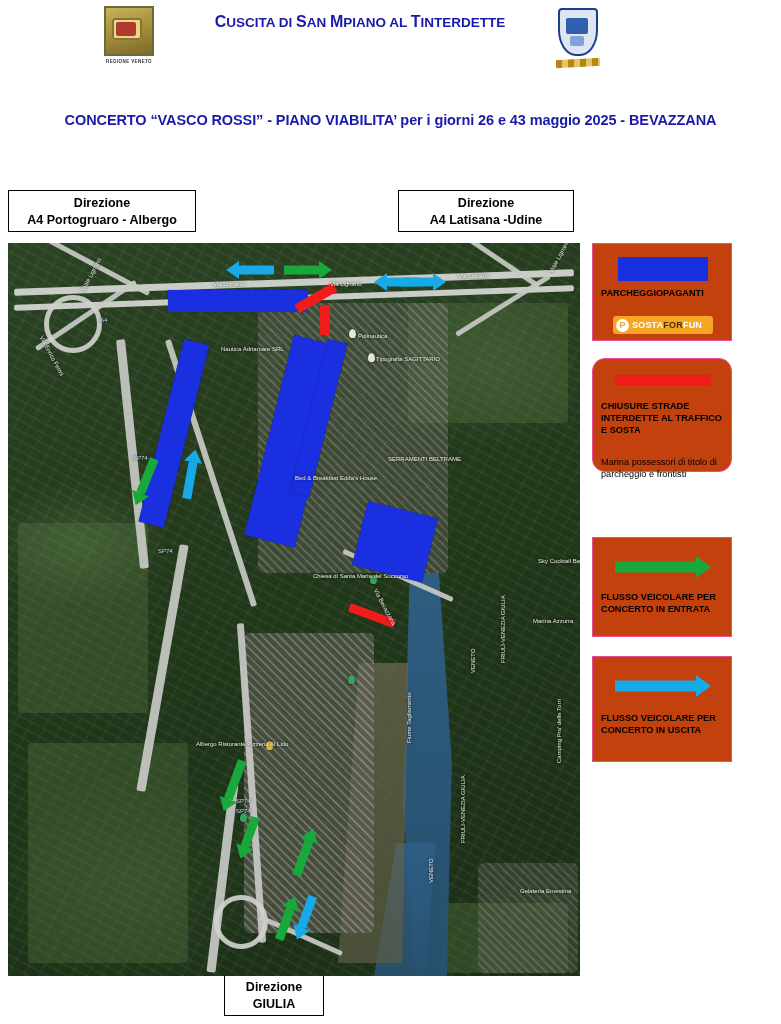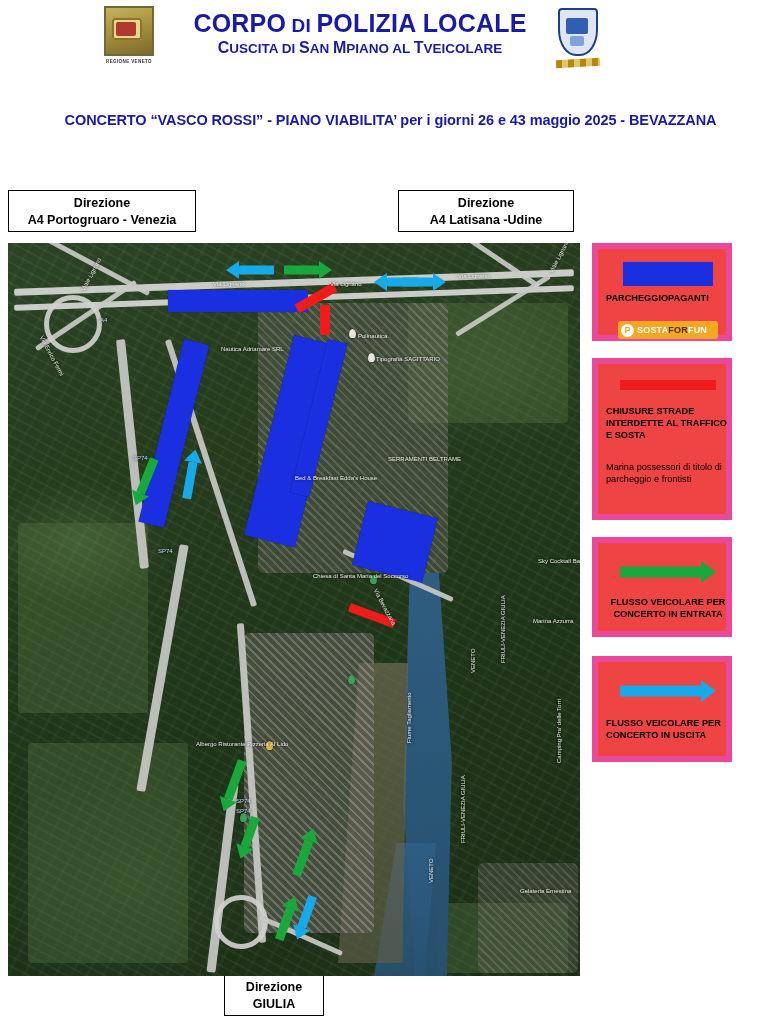--- a/index.html
+++ b/index.html
@@ -258,26 +258,26 @@
   .arrow.cyan .head { border-left: 13px solid #17a9e8; }
   .arrow.flip .head {
     left: 0; right: auto;
     border-left: none;
   }
   .arrow.cyan.flip .head { border-right: 13px solid #17a9e8; }
 
   
   .legend-box {
     position: absolute;
-    border: 6px solid #ec4899;
-    background: #ef4444;
+    border: 1px solid #ec4899;
+    background: #c2410c;
     box-sizing: border-box;
   }
   #legend-parking { left: 592px; top: 243px; width: 140px; height: 98px; }
-  #legend-closure { left: 592px; top: 358px; width: 140px; height: 162px; }
+  #legend-closure { left: 592px; top: 358px; width: 140px; height: 114px; border-radius: 13px; }
   #legend-in      { left: 592px; top: 537px; width: 140px; height: 100px; }
   #legend-out     { left: 592px; top: 656px; width: 140px; height: 106px; }
 
   .legend-swatch-blue {
     position: absolute;
     left: 25px; top: 13px;
     width: 90px; height: 24px;
     background: #1a2fe0;
   }
   .legend-swatch-red {
@@ -333,39 +333,36 @@
 </head>
 <body>
 
 <div class="header">
   <div class="crest-left">
     <div class="shield"></div>
     <div class="caption">REGIONE VENETO</div>
   </div>
 
   <div class="title-block">
-    <div class="title-main">
-      <span>CORPO</span><span class="small"> DI </span><span>POLIZIA LOCALE</span>
-    </div>
     <div class="title-sub">
-      <span>C</span><span class="small">USCITA DI </span><span>S</span><span class="small">AN </span><span>M</span><span class="small">PIANO AL </span><span>T</span><span class="small">VEICOLARE</span>
+      <span>C</span><span class="small">USCITA DI </span><span>S</span><span class="small">AN </span><span>M</span><span class="small">PIANO AL </span><span>T</span><span class="small">INTERDETTE</span>
     </div>
   </div>
 
   <div class="crest-right">
     <div class="shield2"></div>
     <div class="ribbon"></div>
   </div>
 </div>
 
 <div class="subtitle">CONCERTO “VASCO ROSSI” - PIANO VIABILITA’ per i giorni 26 e 43 maggio 2025 - BEVAZZANA</div>
 
 <div class="dir-box" id="dir-a4-venezia">
   <div>Direzione</div>
-  <div>A4 Portogruaro - Venezia</div>
+  <div>A4 Portogruaro - Albergo</div>
 </div>
 <div class="dir-box" id="dir-a4-udine">
   <div>Direzione</div>
   <div>A4 Latisana -Udine</div>
 </div>
 <div class="dir-box" id="dir-bibione">
   <div>Direzione</div>
   <div>GIULIA</div>
 </div>
 
@@ -512,21 +509,21 @@
   <div class="legend-text" style="top:98px;">Marina possessori di titolo di parcheggio e frontisti</div>
 </div>
 
 <div class="legend-box" id="legend-in">
   <div class="legend-arrow-wrap">
     <div class="arrow green" style="left:0;top:0;width:96px;height:22px;">
       <div class="shaft" style="width:84px;height:11px;"></div>
       <div class="head" style="border-top-width:11px;border-bottom-width:11px;border-left-width:15px;"></div>
     </div>
   </div>
-  <div class="legend-text bold" style="top:54px;text-align:center;">FLUSSO VEICOLARE PER CONCERTO IN ENTRATA</div>
+  <div class="legend-text bold" style="top:54px;">FLUSSO VEICOLARE PER CONCERTO IN ENTRATA</div>
 </div>
 
 <div class="legend-box" id="legend-out">
   <div class="legend-arrow-wrap">
     <div class="arrow cyan" style="left:0;top:0;width:96px;height:22px;">
       <div class="shaft" style="width:84px;height:11px;"></div>
       <div class="head" style="border-top-width:11px;border-bottom-width:11px;border-left-width:15px;"></div>
     </div>
   </div>
   <div class="legend-text bold" style="top:56px;">FLUSSO VEICOLARE PER CONCERTO IN USCITA</div>

